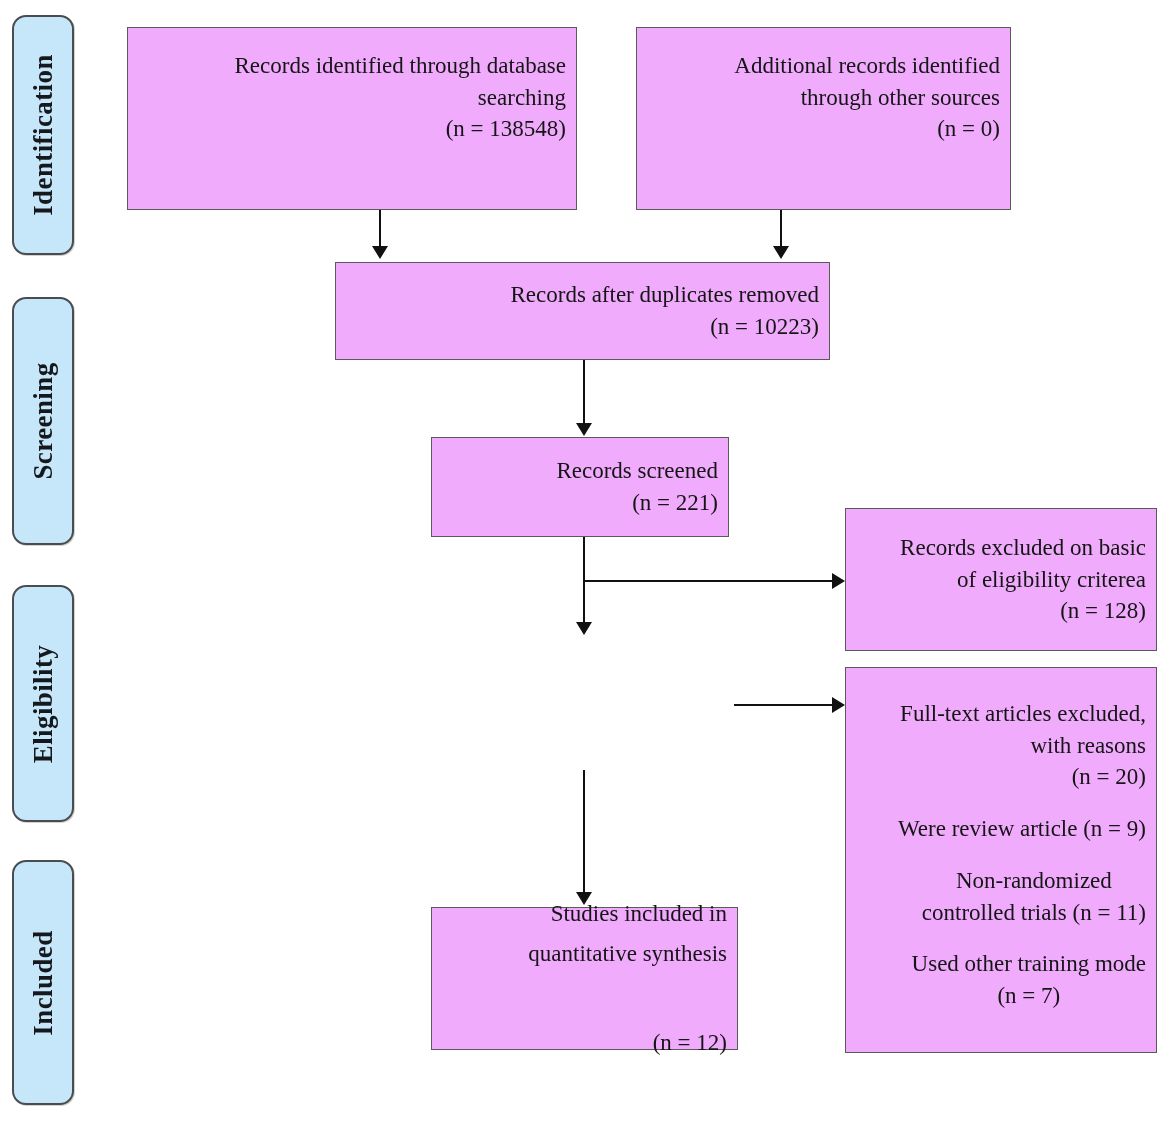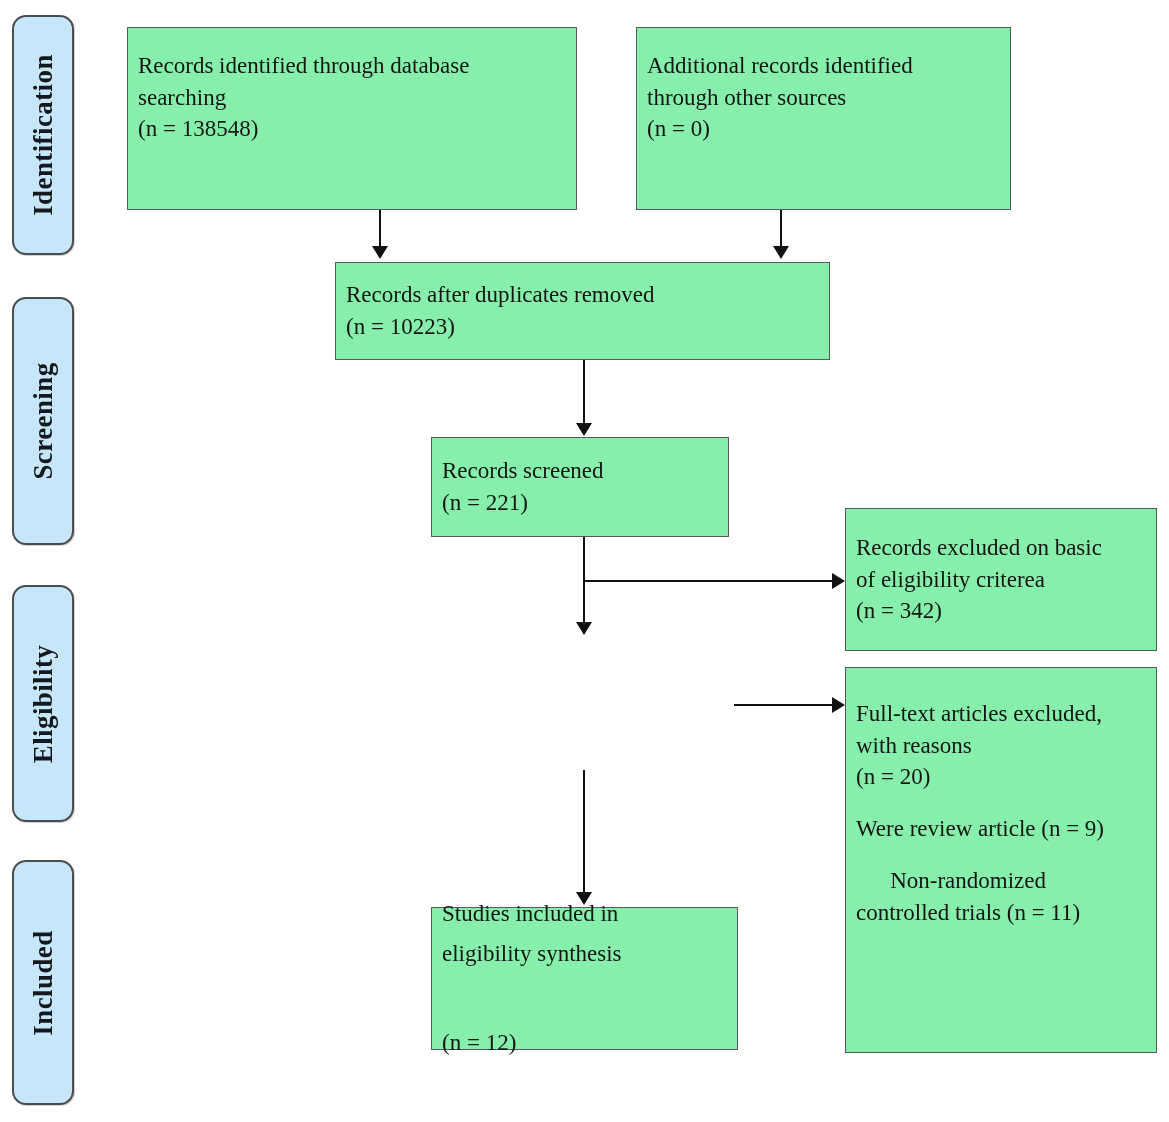--- a/index.html
+++ b/index.html
@@ -39,25 +39,25 @@
     font-weight: bold;
     font-size: 27px;
     letter-spacing: 0.4px;
     color: #15181c;
   }
 
   
   .flow-box {
     position: absolute;
     box-sizing: border-box;
-    background: #86efac;
+    background: #f0abfc;
     border: 1.8px solid #5a5a5a;
     display: flex;
     flex-direction: column;
-    align-items: flex-start;
+    align-items: flex-end;
     justify-content: flex-start;
   }
   .flow-box.centered { justify-content: center; }
   .box-text {
     font-family: "Liberation Serif", serif;
     font-size: 23px;
     line-height: 1.38;
     text-align: center;
     color: #151515;
     white-space: pre-line;
@@ -127,37 +127,39 @@
   </div>
 
   <div class="flow-box centered" style="left:431px; top:437px; width:298px; height:100px;">
     <div class="box-text">Records screened</div>
     <div class="box-text">(n = 221)</div>
   </div>
 
   <div class="flow-box centered" style="left:845px; top:508px; width:312px; height:143px;">
     <div class="box-text">Records excluded on basic</div>
     <div class="box-text">of eligibility criterea</div>
-    <div class="box-text">(n = 342)</div>
+    <div class="box-text">(n = 128)</div>
   </div>
 
 
   <div class="flow-box" style="left:845px; top:667px; width:312px; height:386px;">
     <div class="box-text" style="margin-top:30px;">Full-text articles excluded,</div>
     <div class="box-text">with reasons</div>
     <div class="box-text">(n = 20)</div>
 
     <div class="box-text gap-top">Were review article (n = 9)</div>
     <div class="box-text gap-top">Non-randomized
 controlled trials (n = 11)</div>
+    <div class="box-text gap-top">Used other training mode
+(n = 7)</div>
   </div>
 
   <div class="flow-box centered" style="left:431px; top:907px; width:307px; height:143px;">
     <div class="box-text" style="line-height:1.75;">Studies included in</div>
-    <div class="box-text" style="line-height:1.75;">eligibility synthesis</div>
+    <div class="box-text" style="line-height:1.75;">quantitative synthesis</div>
     <div class="box-text" style="line-height:1.75;margin-top:48px;">(n = 12)</div>
   </div>
 
   <div class="conn conn-v" style="left:379px; top:210px; height:38px;"></div>
   <div class="arrow-down" style="left:372px; top:246px;"></div>
 
   <div class="conn conn-v" style="left:780px; top:210px; height:38px;"></div>
   <div class="arrow-down" style="left:773px; top:246px;"></div>
 
   <div class="conn conn-v" style="left:583px; top:360px; height:64px;"></div>

